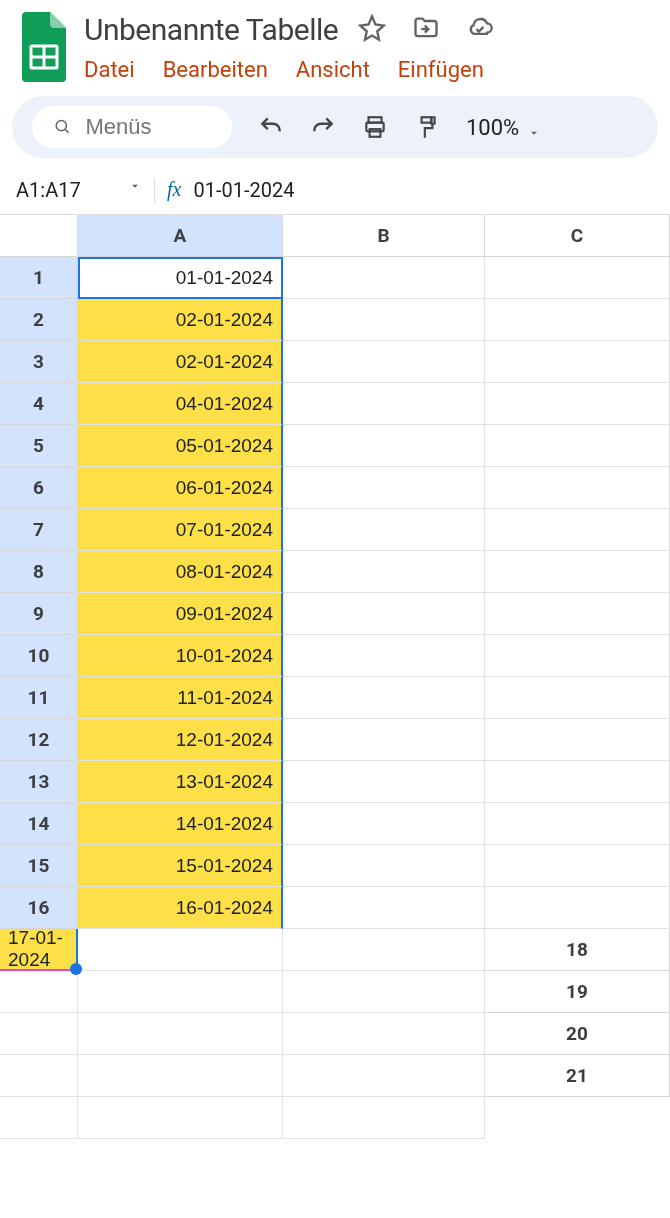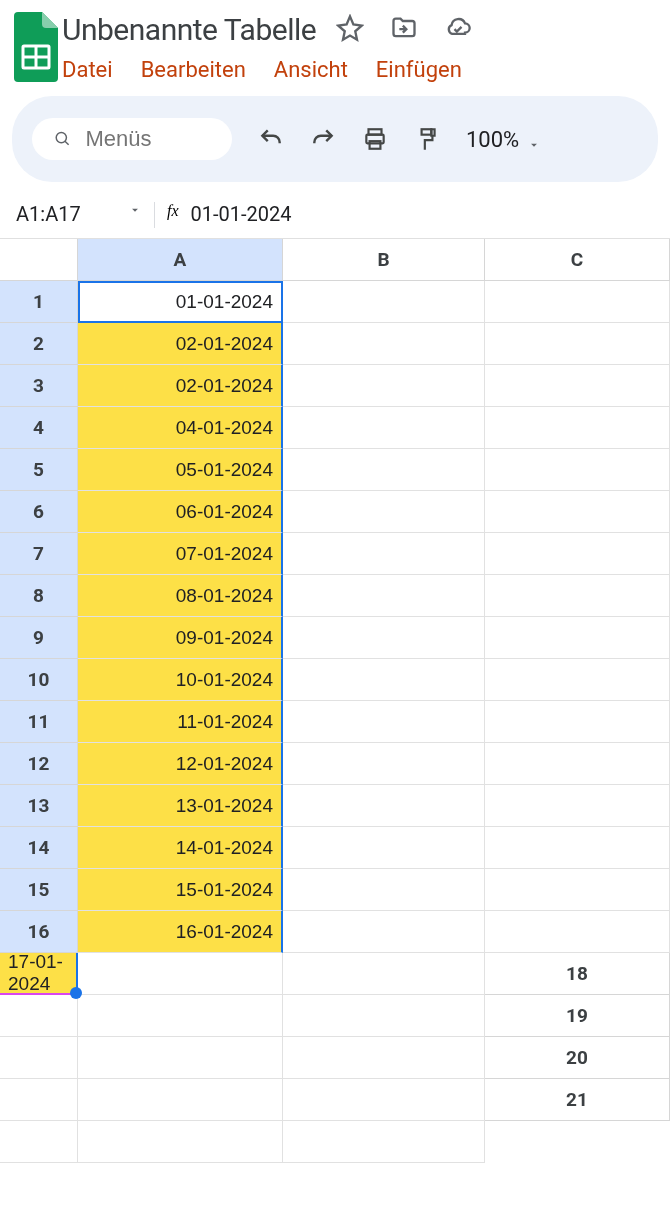--- a/index.html
+++ b/index.html
@@ -1,36 +1,36 @@
 <!DOCTYPE html>
 <html><head>
 <meta charset="utf-8">
 <style>
 * { box-sizing: border-box; margin: 0; padding: 0; }
 body { font-family: "Google Sans", Roboto, Arial, sans-serif; background: #fff; width: 670px; overflow: hidden; color: #202124; }
-.header { display: flex; align-items: flex-end; padding: 12px 18px 0 10px; gap: 0; }
+.header { display: flex; align-items: flex-end; padding: 12px 18px 0 18px; gap: 14px; }
 .logo { width: 52px; height: 70px; flex-shrink: 0; }
 .title-area { flex: 1; }
 .title-row { display: flex; align-items: center; gap: 20px; }
 .doc-title { font-size: 30px; color: #3c4043; font-weight: 400; letter-spacing: -0.5px; }
 .title-icons { display: flex; gap: 26px; color: #5f6368; }
 .title-icons svg { width: 28px; height: 28px; }
 .menu-row { display: flex; gap: 28px; margin-top: 10px; }
 .menu-item { font-size: 22px; color: #c2410c; cursor: pointer; }
-.toolbar { background: #edf2fa; border-radius: 40px; margin: 14px 12px 10px 12px; padding: 22px 20px; display: flex; align-items: center; gap: 26px; }
+.toolbar { background: #edf2fa; border-radius: 40px; margin: 14px 12px 10px 12px; padding: 10px 20px; display: flex; align-items: center; gap: 26px; }
 .search-pill { background: #fff; border-radius: 30px; padding: 8px 22px; display: flex; align-items: center; gap: 14px; width: 200px; }
 .search-pill input { border: none; outline: none; font-size: 22px; color: #80868b; background: transparent; width: 100%; }
 .tool-icon { color: #444746; cursor: pointer; display: flex; align-items: center; }
 .tool-icon svg { width: 26px; height: 26px; }
 .zoom { display: flex; align-items: flex-end; gap: 8px; font-size: 22px; color: #202124; }
 .formula-bar { display: flex; border-bottom: 1px solid #e0e0e0; padding: 10px 16px; gap: 12px; }
 .name-box { font-size: 20px; color: #202124; width: 100px; }
 .name-dd { color: #5f6368; }
 .fb-divider { width: 1px; height: 26px; background: #dadce0; }
-.fx { font-style: italic; color: #000000; font-size: 16px; font-family: serif; }
+.fx { font-style: italic; color: #0369a1; font-size: 20px; font-family: serif; }
 .formula-val { font-size: 20px; color: #202124; }
 .grid { display: grid; grid-template-columns: 78px 205px 202px 185px; }
 .col-header, .row-header, .corner { border: 1px solid #d6d6d6; border-top: none; border-left: none; display: flex; align-items: center; justify-content: center; font-size: 19px; color: #3c4043; background: #fff; height: 42px; }
 .row-header { font-weight: 700; }
 .col-header { font-weight: 700; }
 .corner { background: #fff; }
 .col-header.sel { background: #d3e3fd; }
 .row-header.sel { background: #d3e3fd; }
 .cell { border: 1px solid #e1e1e1; border-top: none; border-left: none; height: 42px; display: flex; align-items: center; justify-content: flex-end; padding: 0 8px; font-size: 19px; font-family: Arial, sans-serif; }
 .cell.selcol { background: #fde047; border-right: 2px solid #1a73e8; }

